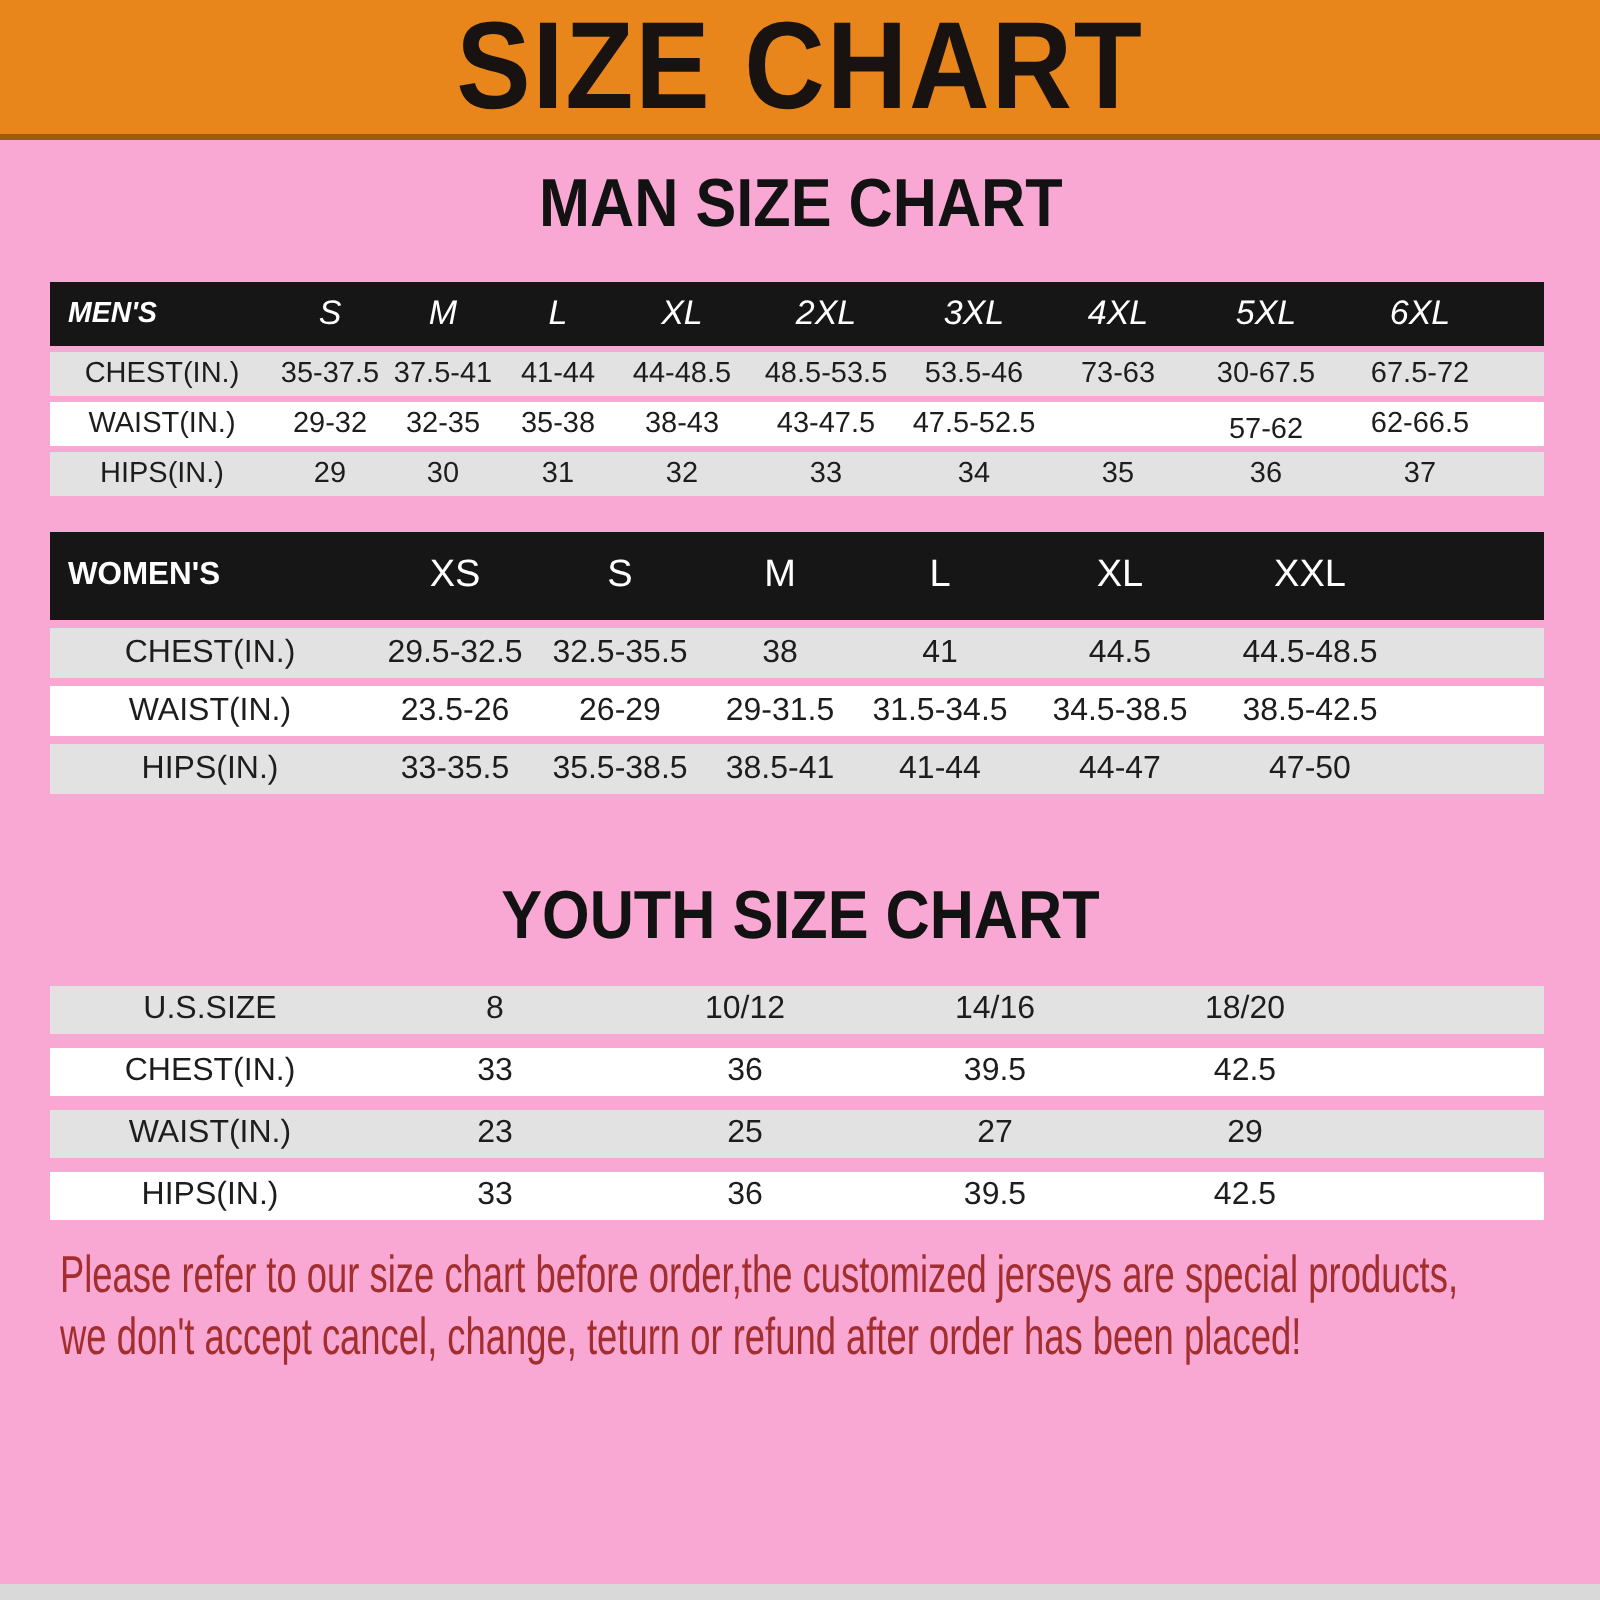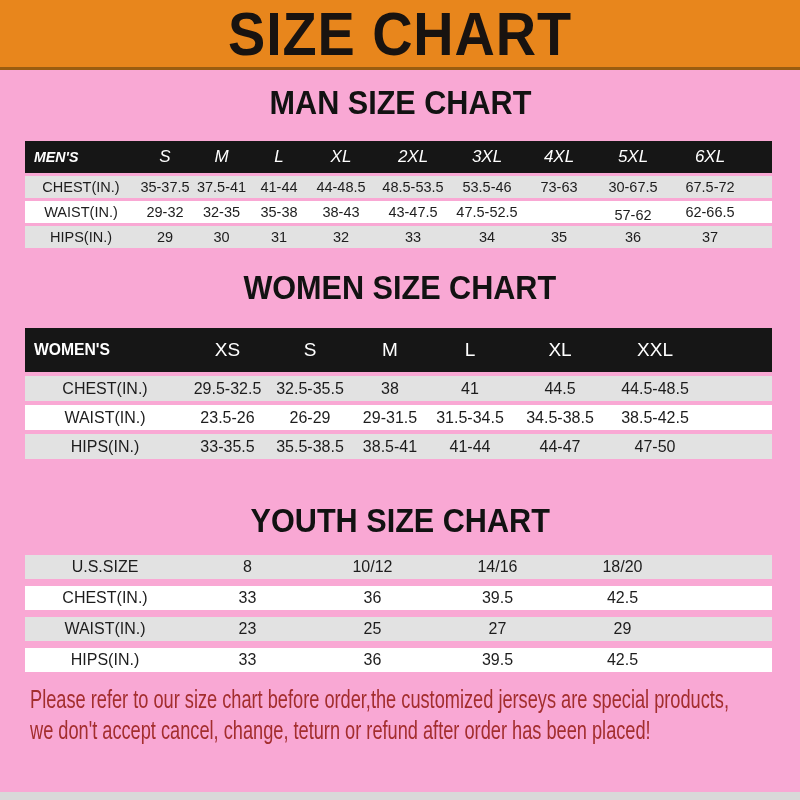--- a/index.html
+++ b/index.html
@@ -217,23 +217,20 @@
         </div>
         <div class="cell val" style="width: 80px;">
           <span>37</span>
         </div>
         <div class="cell spacer" style="width: 22px;">
           <span></span>
         </div>
       </div>
     </div>
 
-  <h2 class="sec-title" id="women-title">
-    <span>WOMEN SIZE CHART</span>
-  </h2>
   <div class="stable" id="women-table">
       <div class="trow thead">
         <div class="cell rowlabel barlabel" style="width: 160px;">
           <span>WOMEN'S</span>
         </div>
         <div class="cell szhead" style="width: 85px;">
           <span>XS</span>
         </div>
         <div class="cell szhead" style="width: 80px;">
           <span>S</span>

